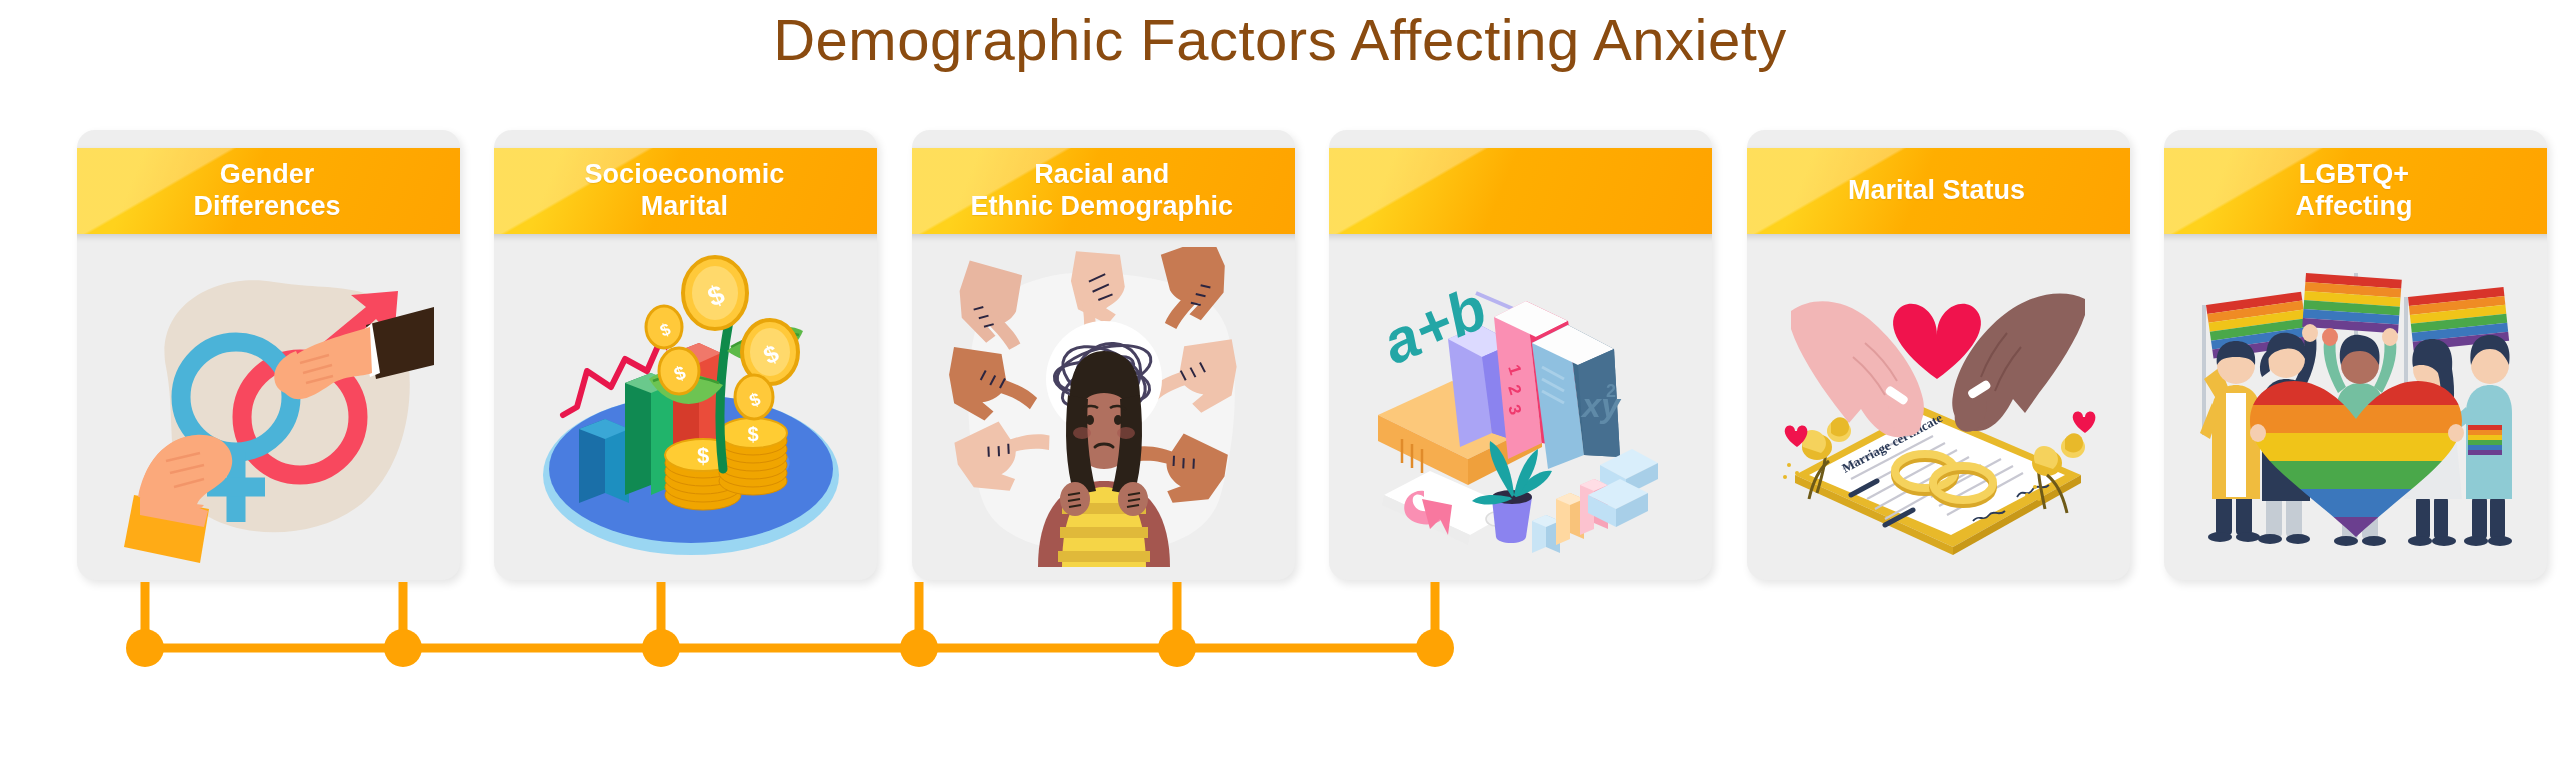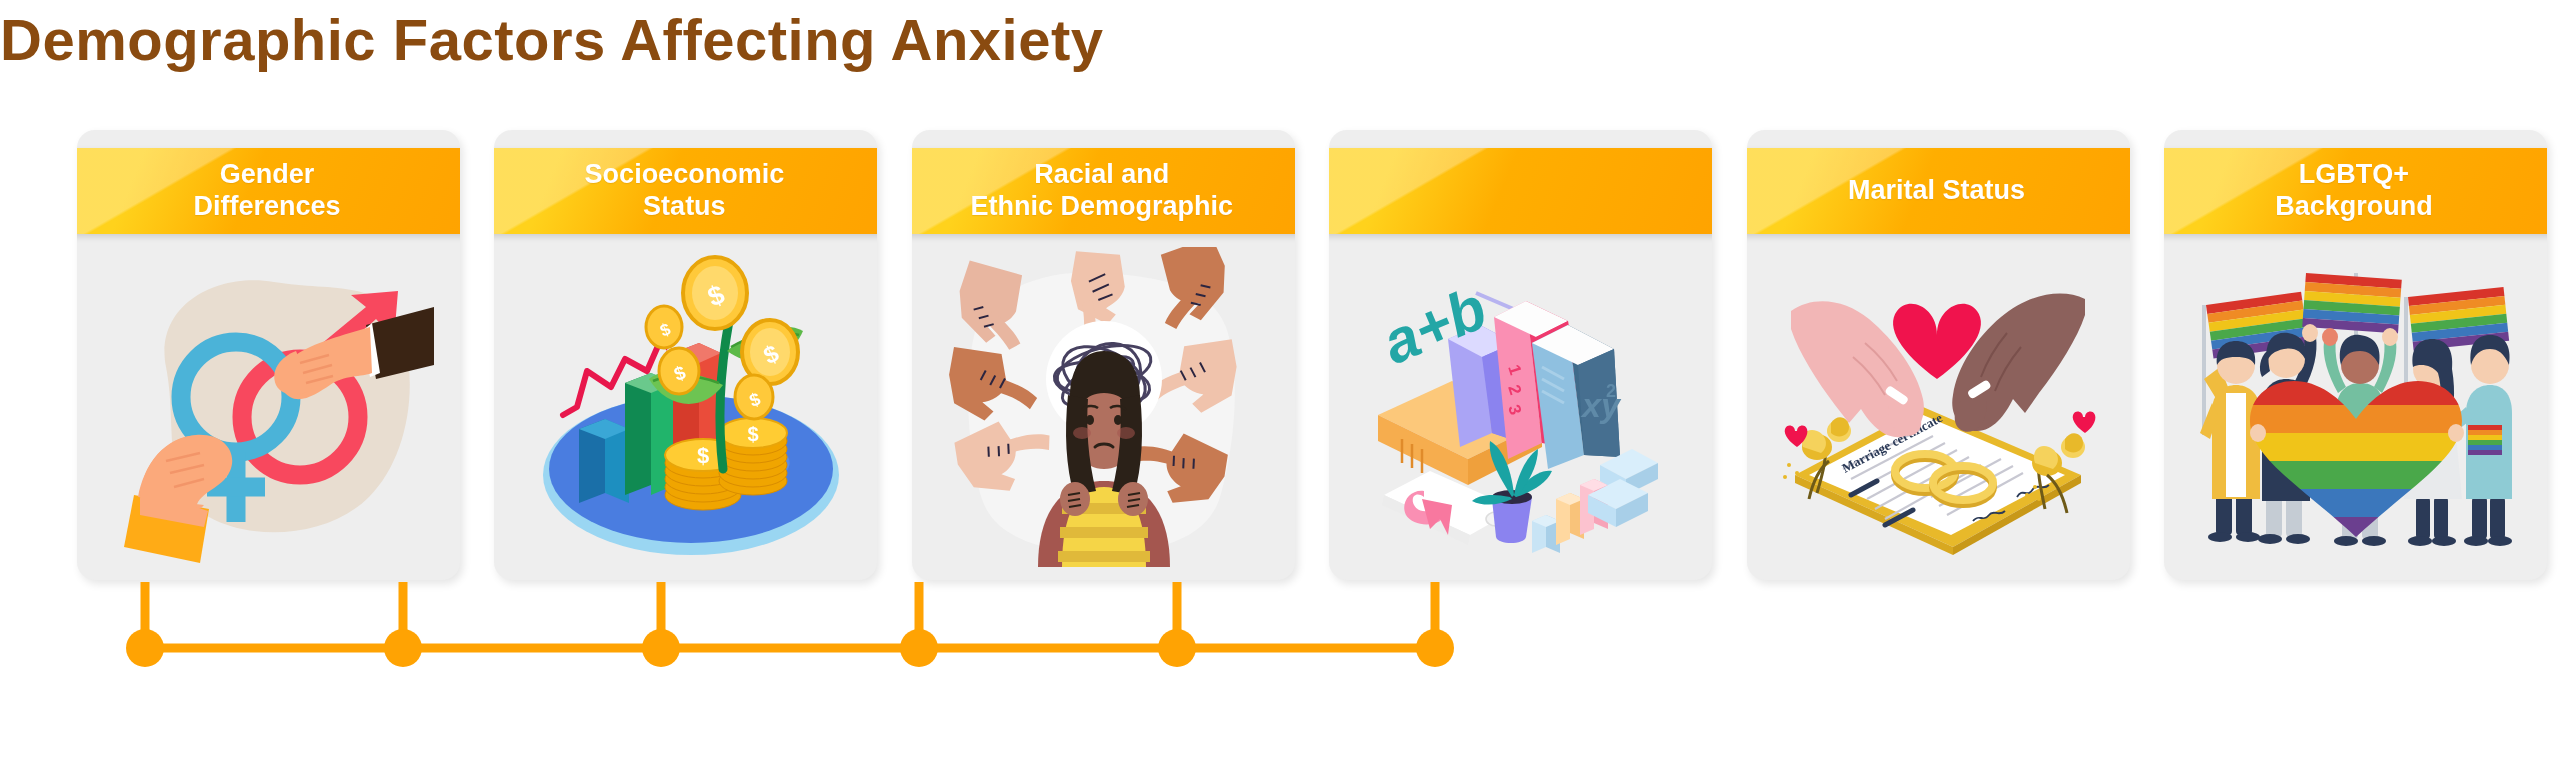--- a/index.html
+++ b/index.html
@@ -14,22 +14,23 @@
     overflow: hidden;
     position: relative;
   }
 
   
   #page-title {
     position: absolute;
     top: 8px;
     left: 0;
     width: 2560px;
+    text-align: center;
     font-size: 58px;
-    font-weight: bold;
+    font-weight: normal;
     color: #8a4b10;
     letter-spacing: 0.5px;
     line-height: 1.1;
   }
 
   
   #cards-row {
     position: absolute;
     top: 130px;
     left: 45px;
@@ -155,21 +156,21 @@
         </svg>
       </div>
     </div>
   </div>
 
   <div class="card">
     <div class="card-body">
         <div class="card-header">
           <div class="bevel"></div>
           <div class="card-title">Socioeconomic
-Status</div>
+Marital</div>
         </div>
       <div class="illus">
         <svg width="330" height="320" viewBox="0 0 330 320">
 
           <ellipse cx="170" cy="228" rx="148" ry="80" fill="#9ad6f2"></ellipse>
           <ellipse cx="170" cy="222" rx="142" ry="74" fill="#4a7de0"></ellipse>
           <path d="M60 210 C82 196 104 214 126 206 C140 200 150 214 142 226 C130 244 98 248 76 238 C64 232 56 220 60 210 Z" fill="#5e8fe8" opacity="0.85"></path>
           <path d="M212 192 C236 186 262 198 268 212 C272 224 256 236 238 232 C220 228 206 208 212 192 Z" fill="#5e8fe8" opacity="0.85"></path>
 
           <g>
@@ -542,21 +543,21 @@
         </svg>
       </div>
     </div>
   </div>
 
   <div class="card">
     <div class="card-body">
         <div class="card-header">
           <div class="bevel"></div>
           <div class="card-title">LGBTQ+
-Background</div>
+Affecting</div>
         </div>
       <div class="illus">
         <svg width="330" height="320" viewBox="0 0 330 320">
           <defs>
             <g id="prideflag">
               <rect x="0" y="0" width="96" height="9" fill="#d8342a"></rect>
               <rect x="0" y="9" width="96" height="9" fill="#ef8b24"></rect>
               <rect x="0" y="18" width="96" height="9" fill="#f0c419"></rect>
               <rect x="0" y="27" width="96" height="9" fill="#4aa84a"></rect>
               <rect x="0" y="36" width="96" height="9" fill="#3b77bc"></rect>

